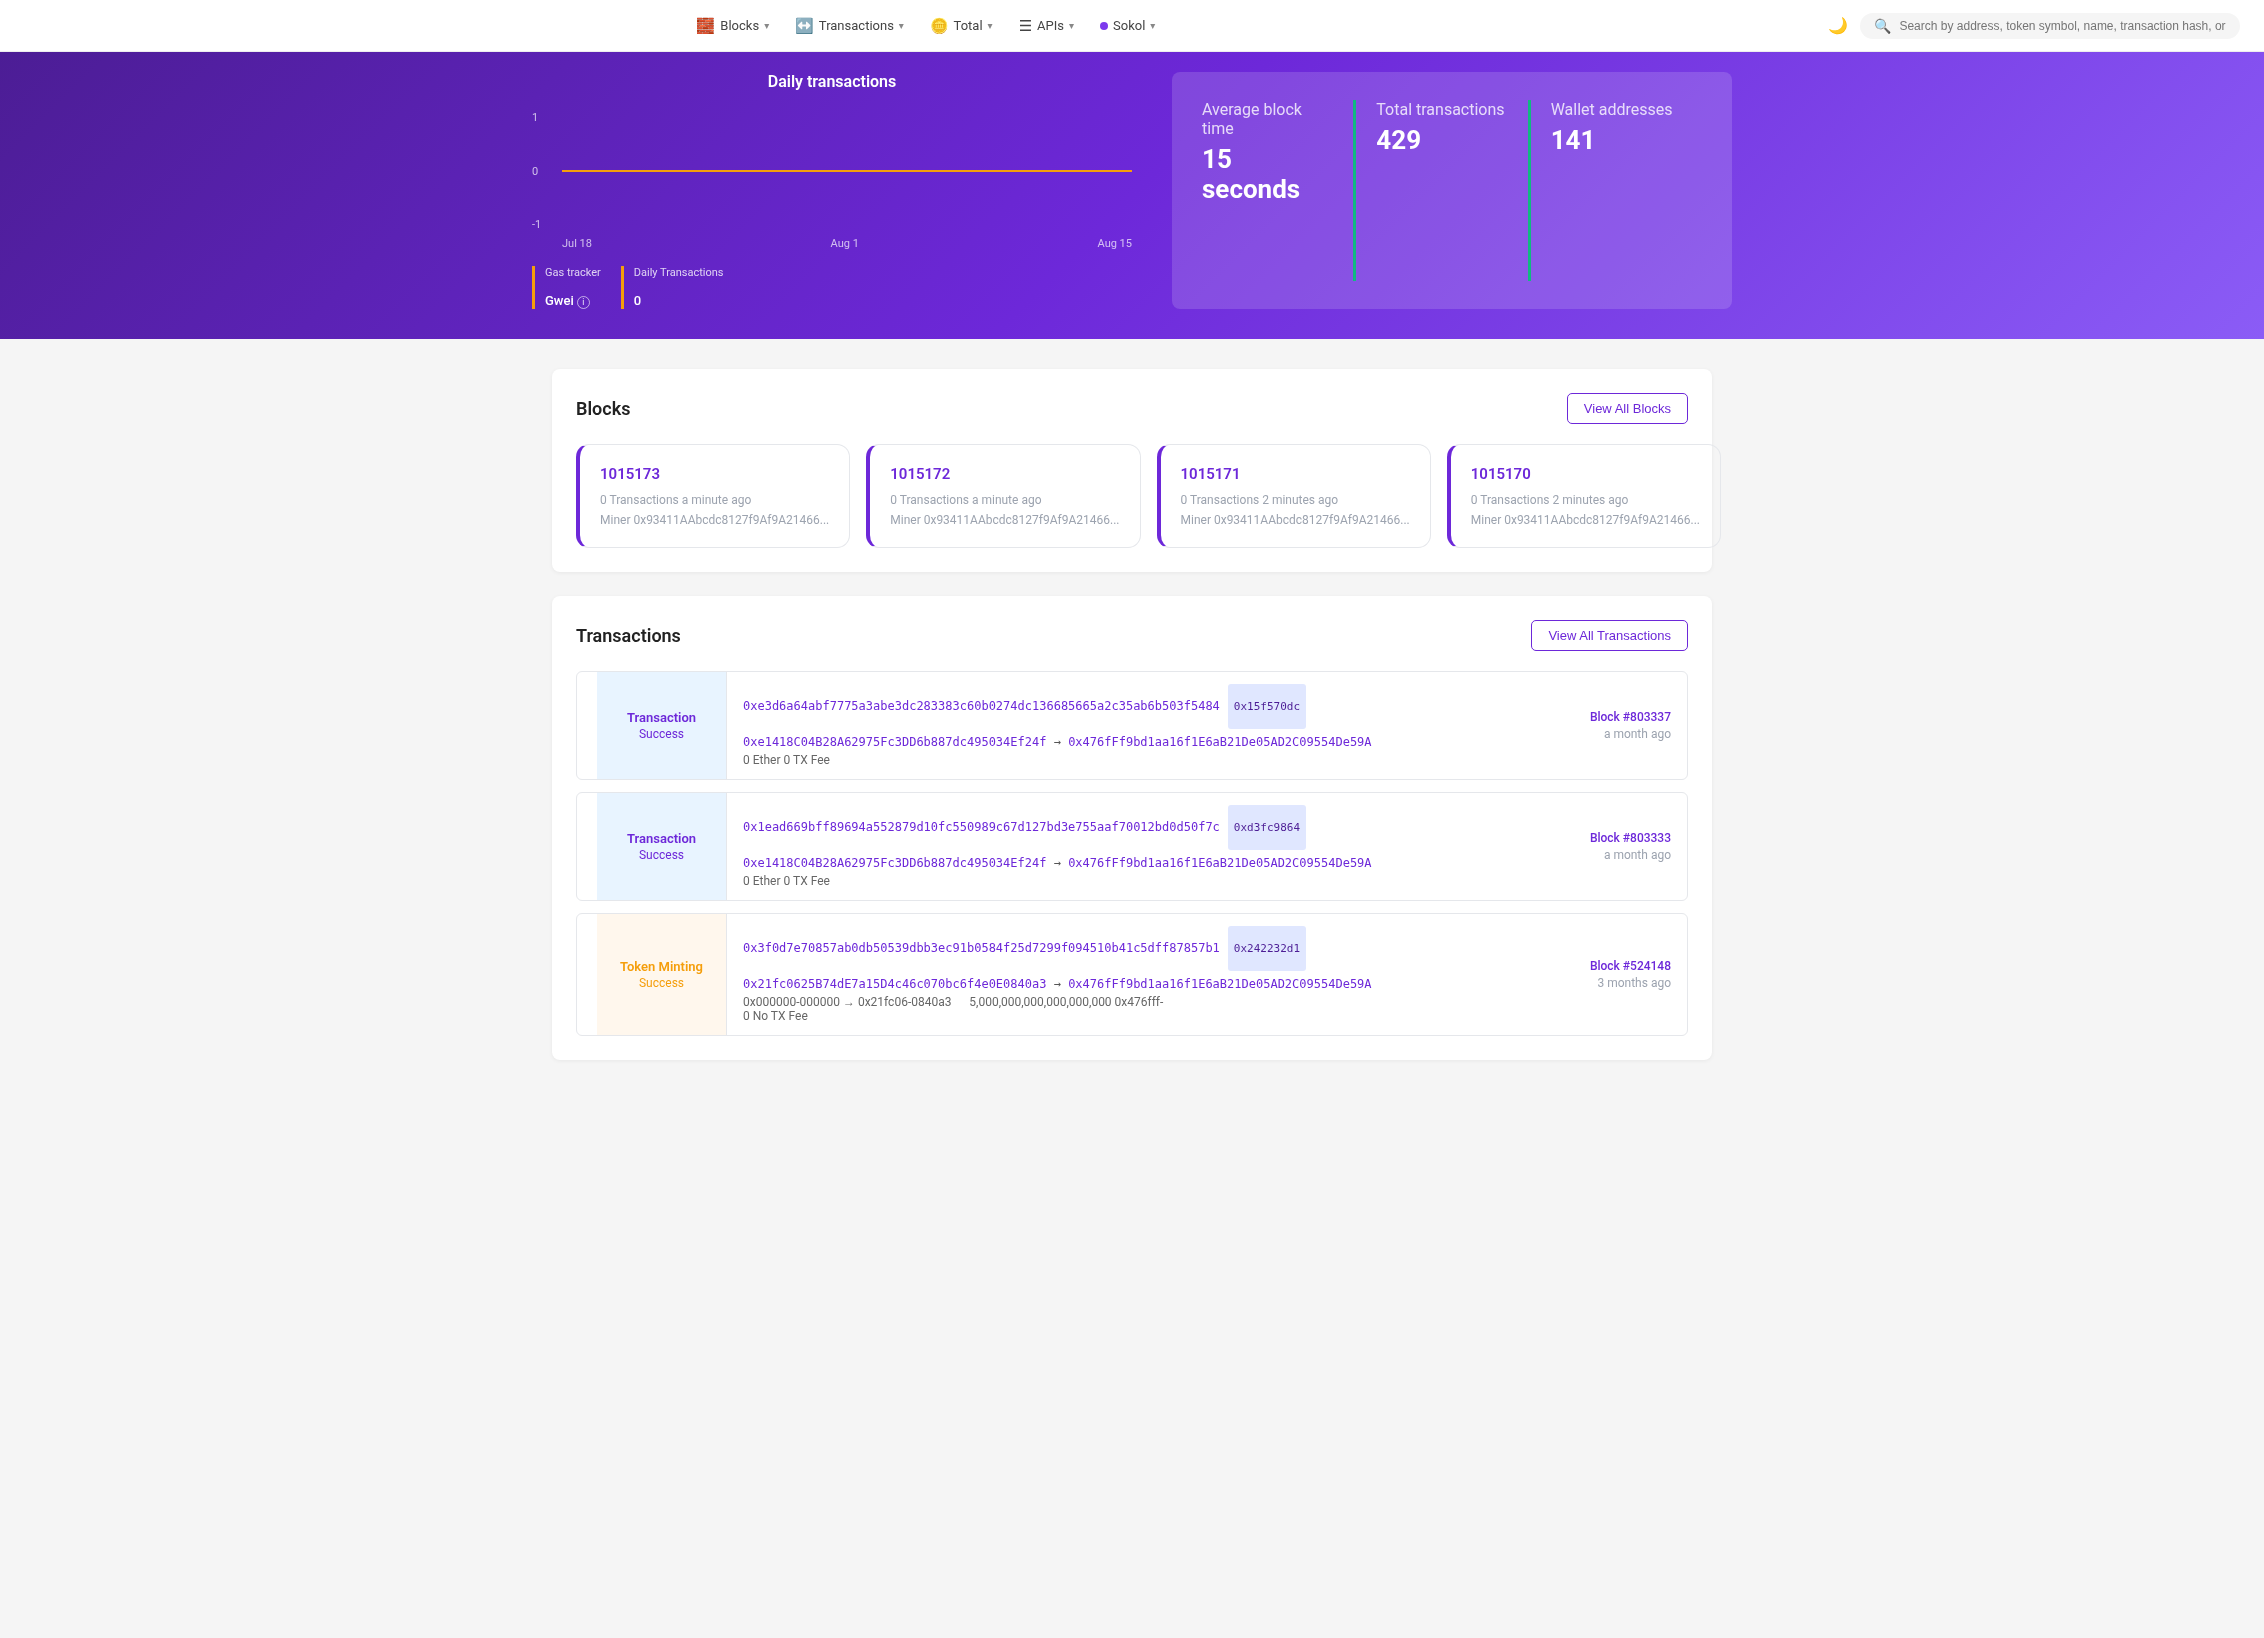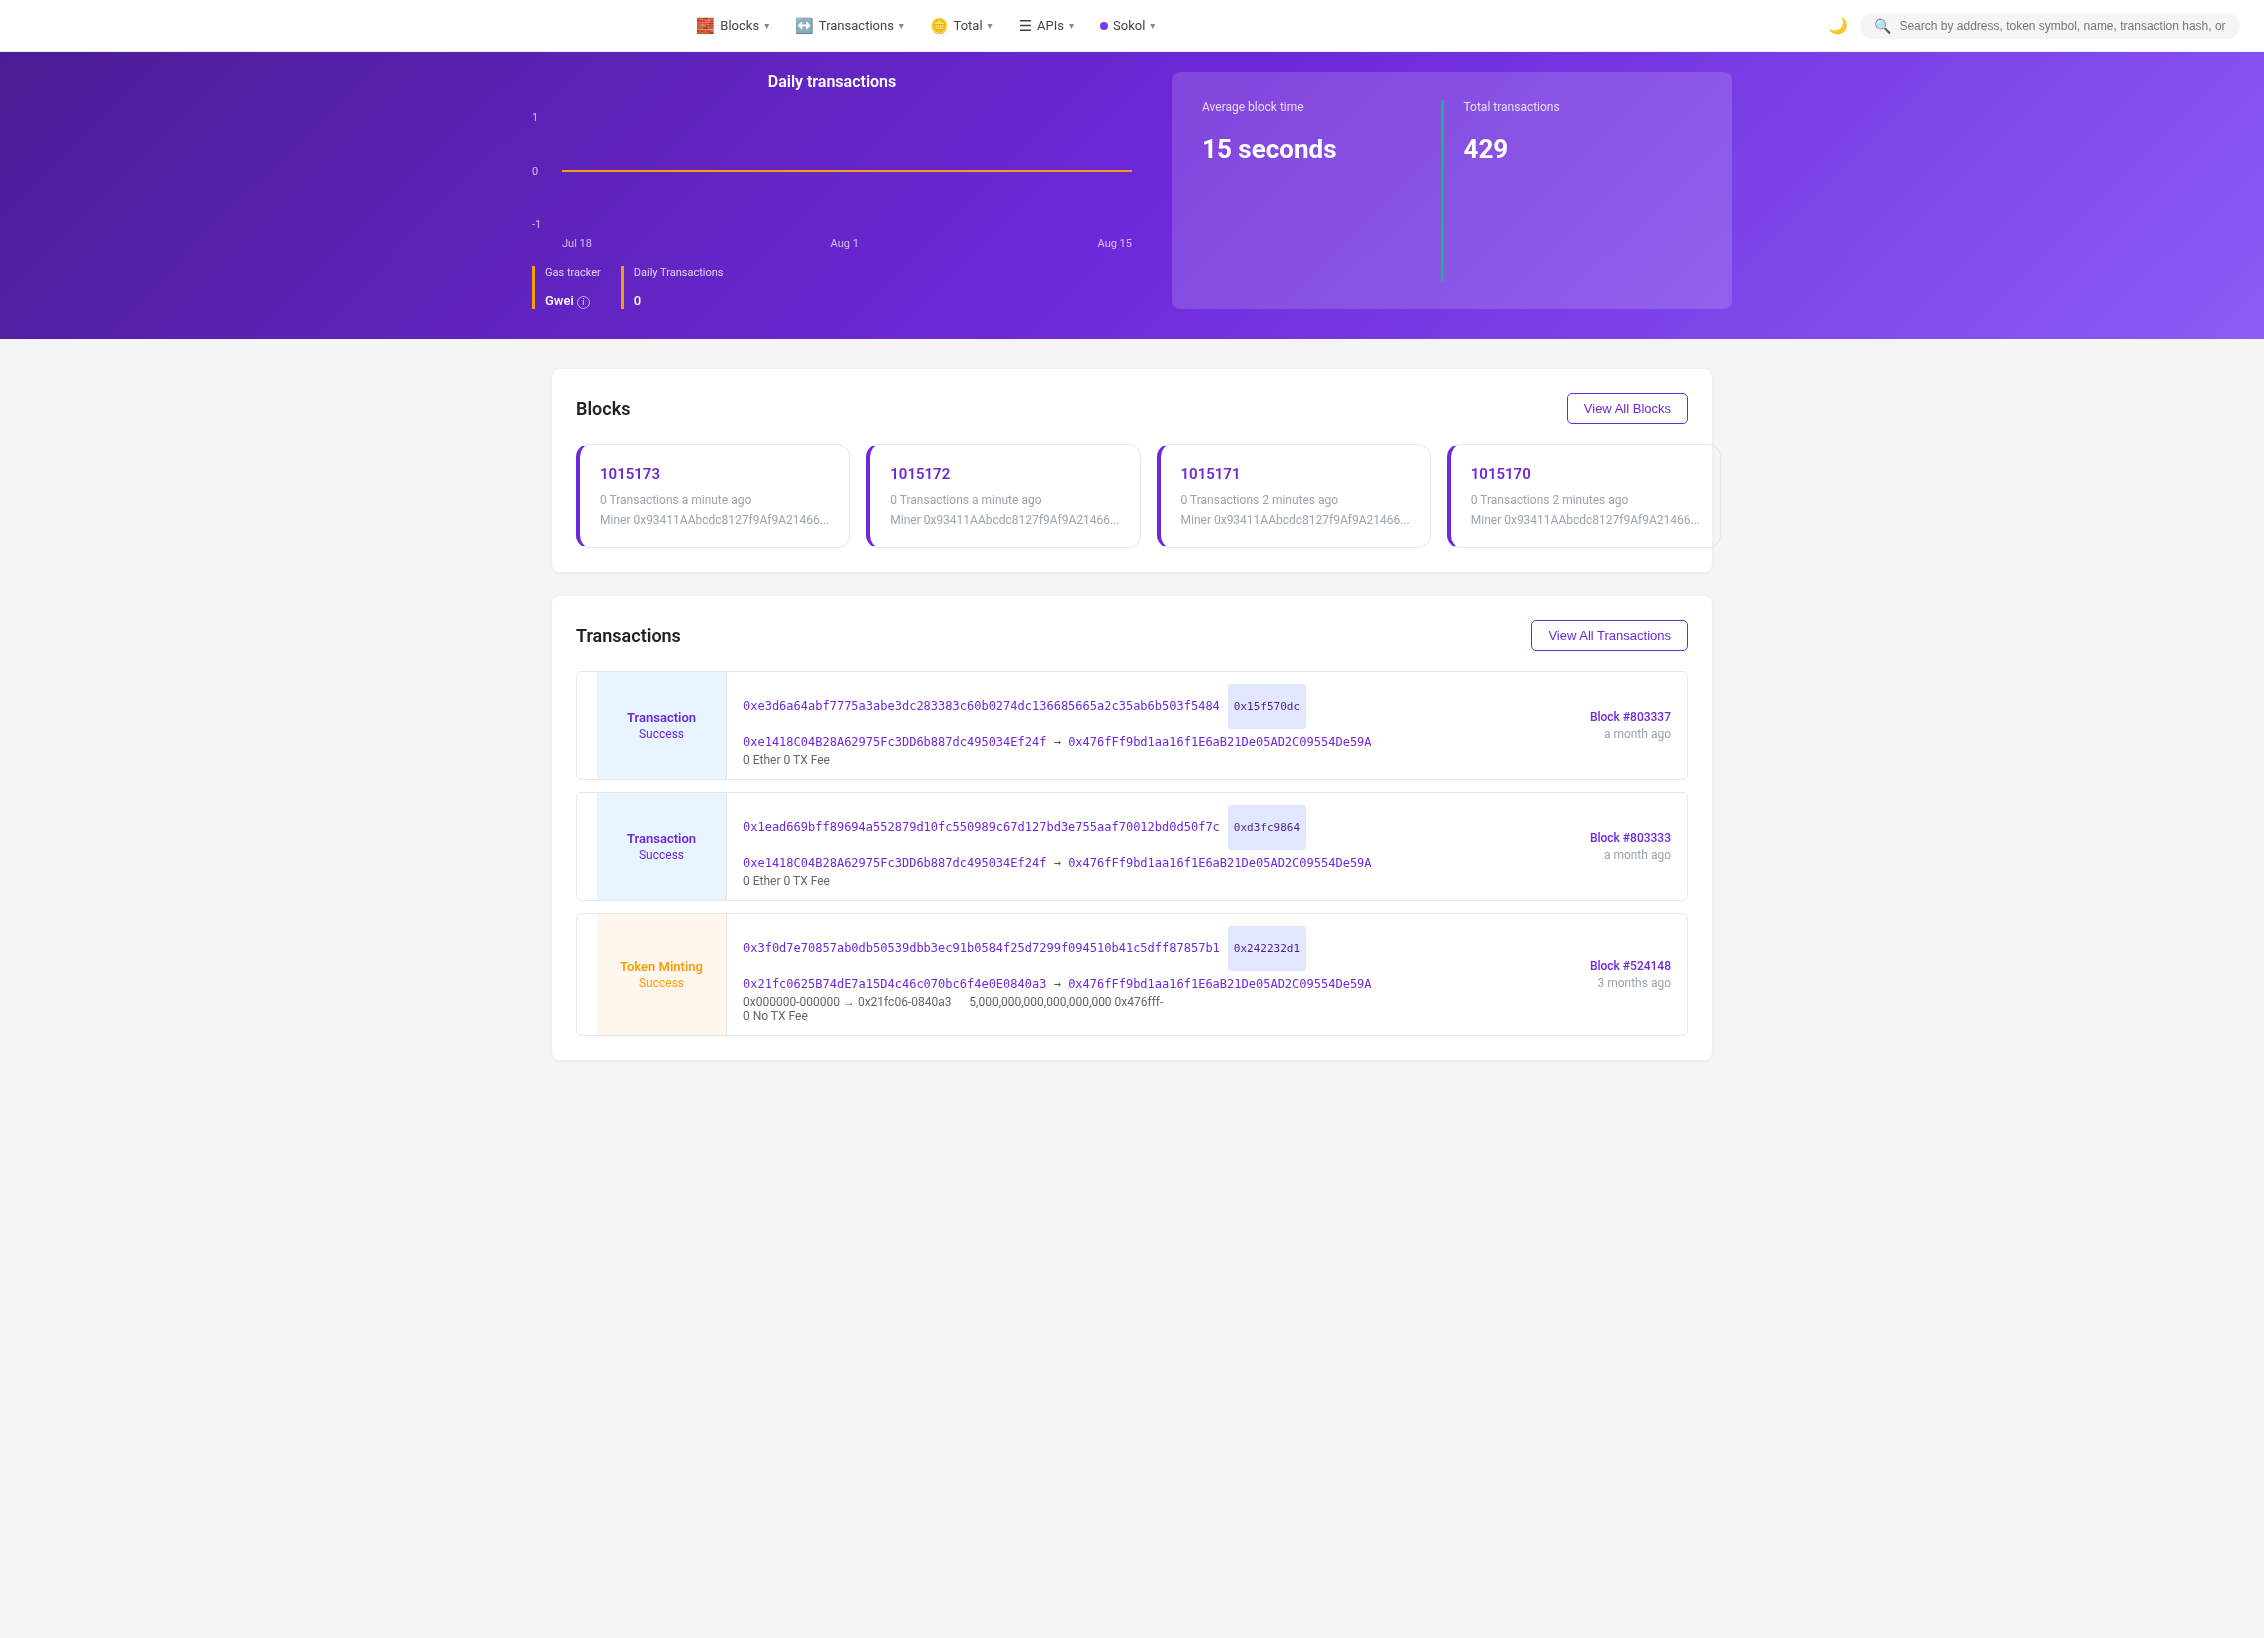--- a/index.html
+++ b/index.html
@@ -29,21 +29,21 @@
     .hero-trackers { display: flex; gap: 20px; margin-top: 16px; }
     .tracker-item { border-left: 3px solid #f59e0b; padding-left: 10px; }
     .tracker-label { color: rgba(255,255,255,0.8); font-size: 11px; display: flex; align-items: center; gap: 4px; }
     .tracker-value { color: #fff; font-size: 13px; font-weight: 500; margin-top: 14px; }
     .info-icon { width: 13px; height: 13px; border-radius: 50%; border: 1px solid rgba(255,255,255,0.6); display: inline-flex; align-items: center; justify-content: center; font-size: 9px; color: rgba(255,255,255,0.7); cursor: pointer; }
 
     
     .hero-stats { width: 560px; background: rgba(255,255,255,0.15); border-radius: 8px; padding: 28px 30px; display: flex; gap: 0; }
     .stat-item { flex: 1; padding: 0 20px; border-left: 3px solid #10b981; }
     .stat-item:first-child { border-left: none; padding-left: 0; }
-    .stat-label { color: rgba(255,255,255,0.8); font-size: 12px; margin-bottom: 20px; }
+    .stat-label { color: rgba(255,255,255,0.8); font-size: 16px; margin-bottom: 6px; }
     .stat-value { color: #fff; font-size: 26px; font-weight: 700; }
 
     
     .main { max-width: 1200px; margin: 0 auto; padding: 30px 20px; }
 
     
     .section { background: #fff; border-radius: 8px; padding: 24px; margin-bottom: 24px; box-shadow: 0 1px 4px rgba(0,0,0,0.06); }
     .section-header { display: flex; align-items: center; justify-content: space-between; margin-bottom: 20px; }
     .section-title { font-size: 18px; font-weight: 600; color: #222; }
     .view-all-btn { border: 1px solid #6d28d9; color: #6d28d9; background: #fff; padding: 7px 16px; border-radius: 5px; cursor: pointer; font-size: 13px; }
@@ -156,20 +156,24 @@
     <div class="hero-stats">
 
     <div class="stat-item">
           <div class="stat-label">Average block time</div>
           <div class="stat-value">15 seconds</div>
         </div>
         <div class="stat-item">
           <div class="stat-label">Total transactions</div>
           <div class="stat-value">429</div>
         </div>
+        <div class="stat-item">
+          <div class="stat-label">Wallet addresses</div>
+          <div class="stat-value">141</div>
+        </div>
       </div>
   </div>
 </div>
 
 <div class="main">
 
   <div class="section">
     <div class="section-header">
       <h2 class="section-title">Blocks</h2>
       <button class="view-all-btn">View All Blocks</button>

